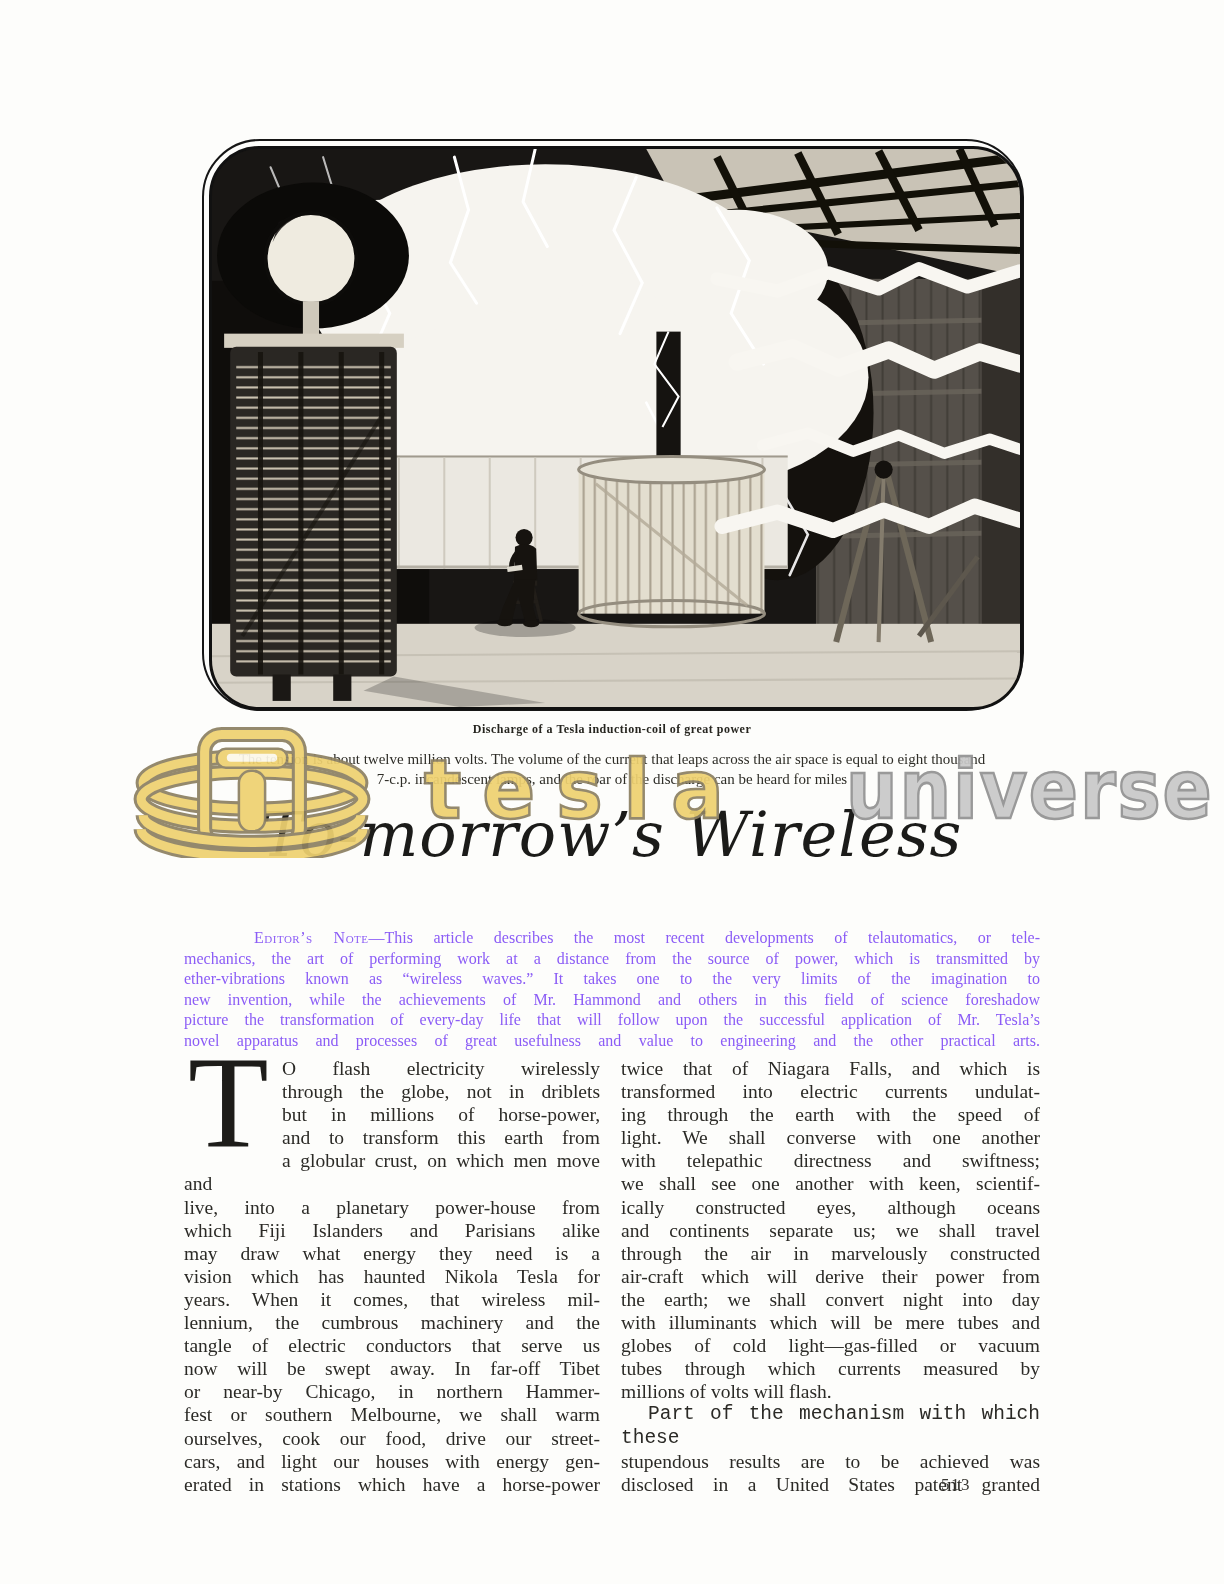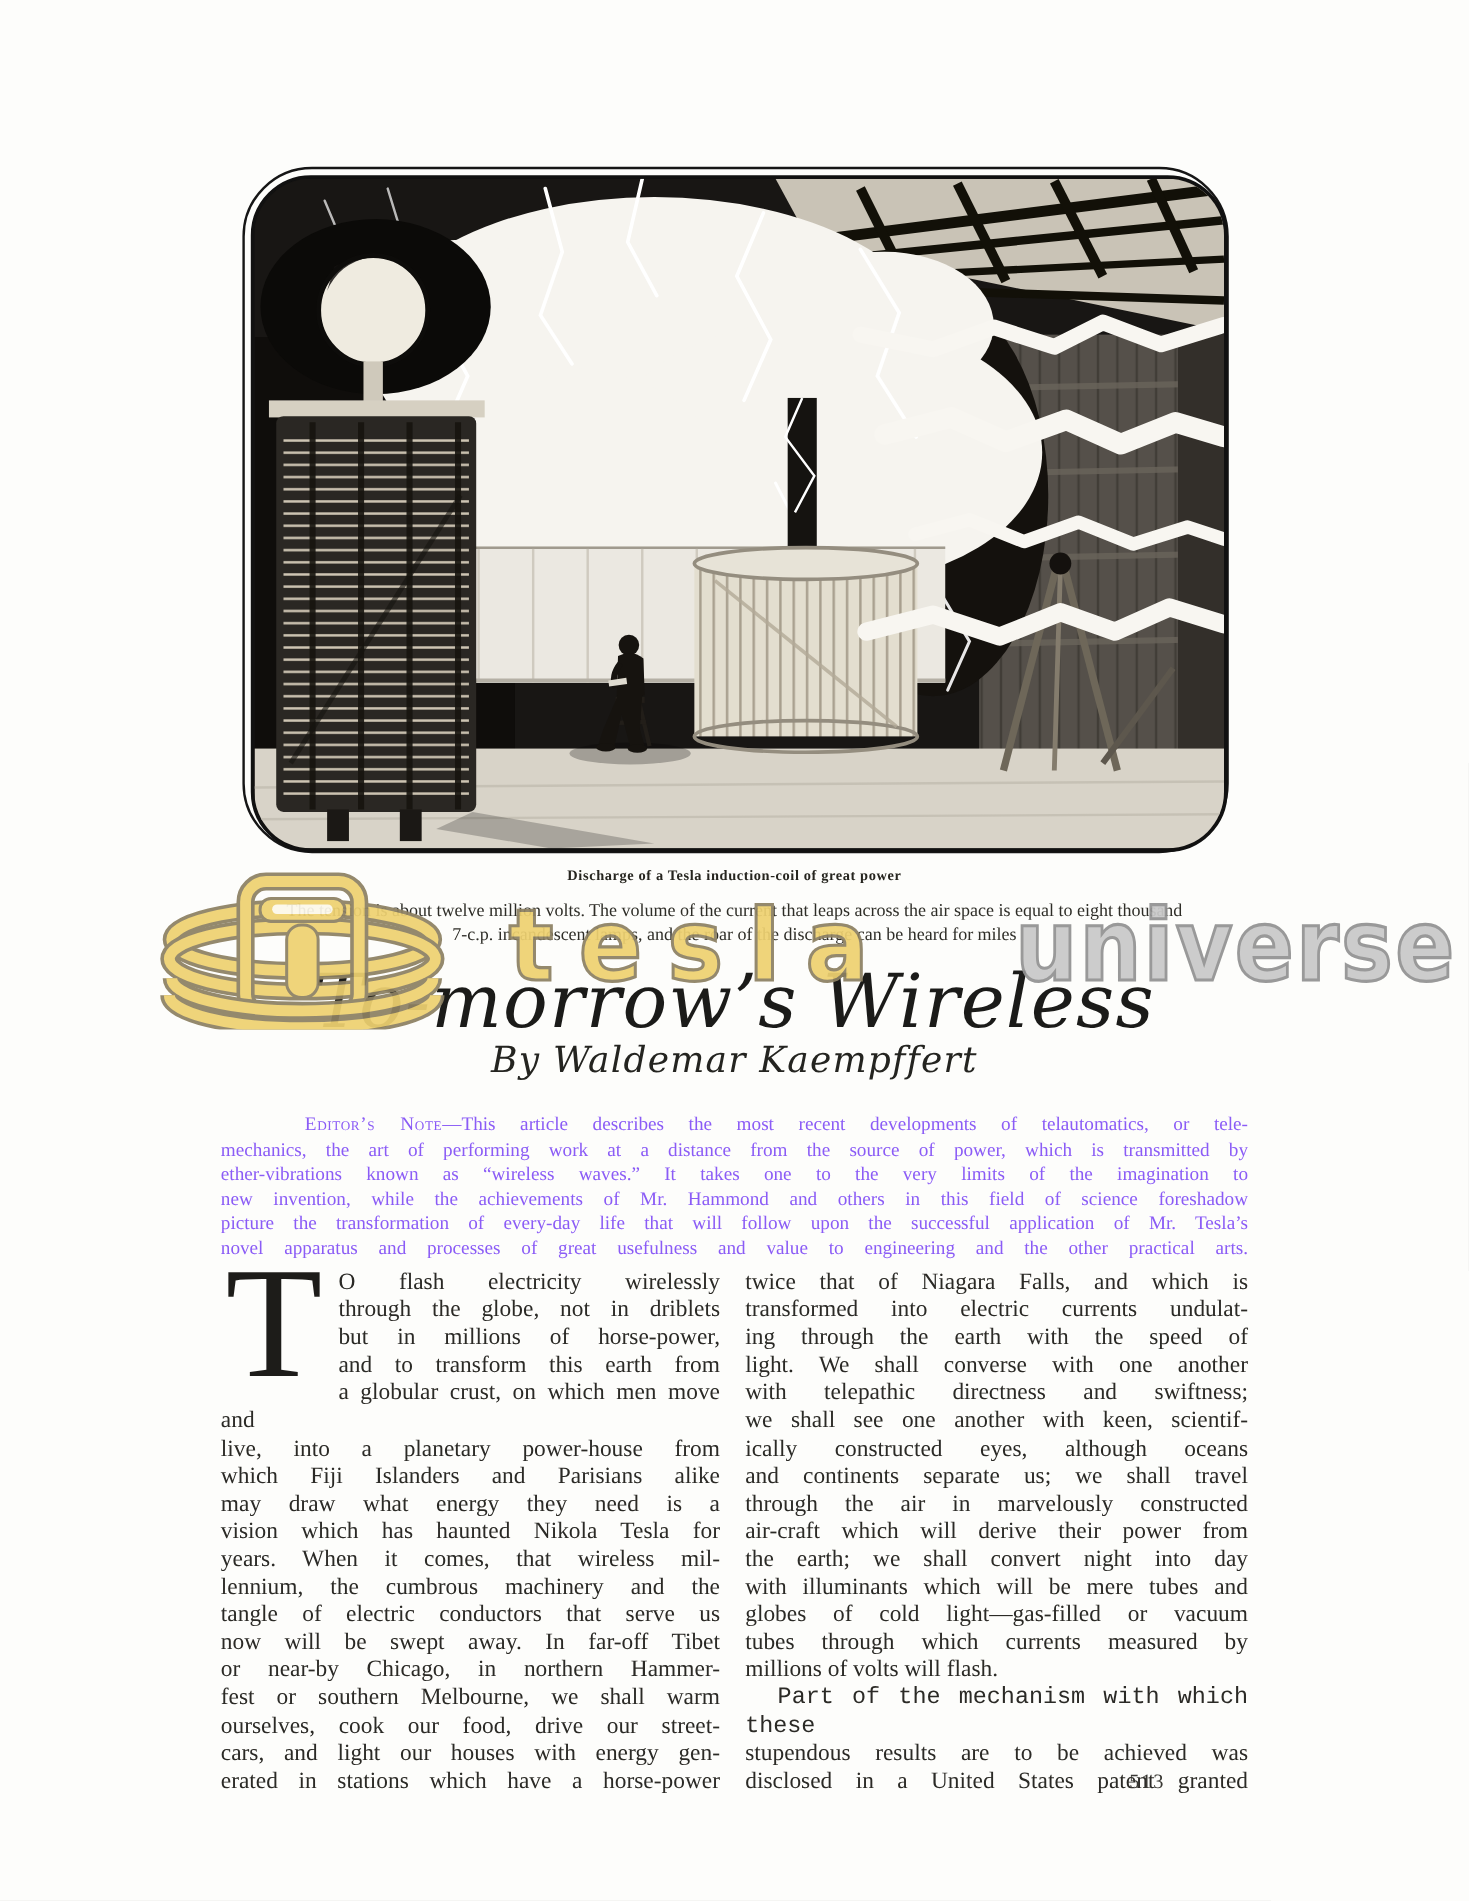--- a/index.html
+++ b/index.html
@@ -227,21 +227,20 @@
     </div>
   </div>
 
   <div class="caption-title">Discharge of a Tesla induction-coil of great power</div>
   <div class="caption-detail centered">
       <div class="tline">The tension is about twelve million volts.  The volume of the current that leaps across the air space is equal to eight thousand</div>
       <div class="tline">7-c.p. incandescent lamps, and the roar of the discharge can be heard for miles</div>
     </div>
 
   <div class="article-title">To-morrow’s Wireless</div>
-  <div class="article-byline">By Waldemar Kaempffert</div>
 
   <div class="editors-note">
     <div class="note-first">
       <span class="smallcaps">Editor’s Note</span><span>—This article describes the most recent developments of telautomatics, or tele-</span>
     </div>
     <div>
         <div class="tline">mechanics, the art of performing work at a distance from the source of power, which is transmitted by</div>
         <div class="tline">ether-vibrations known as “wireless waves.”  It takes one to the very limits of the imagination to</div>
         <div class="tline">new invention, while the achievements of Mr. Hammond and others in this field of science foreshadow</div>
         <div class="tline">picture the transformation of every-day life that will follow upon the successful application of Mr. Tesla’s</div>

